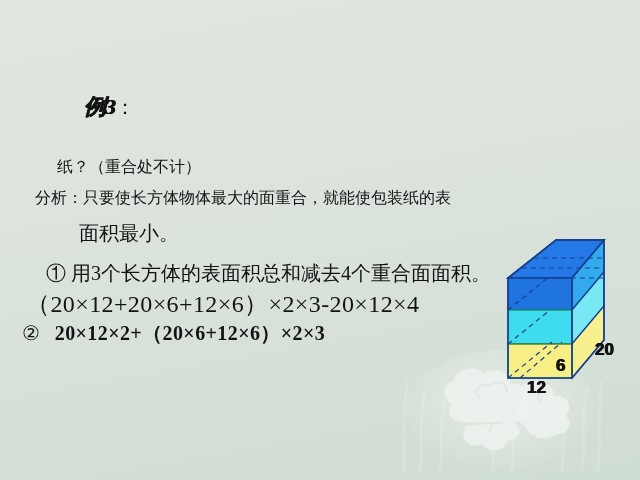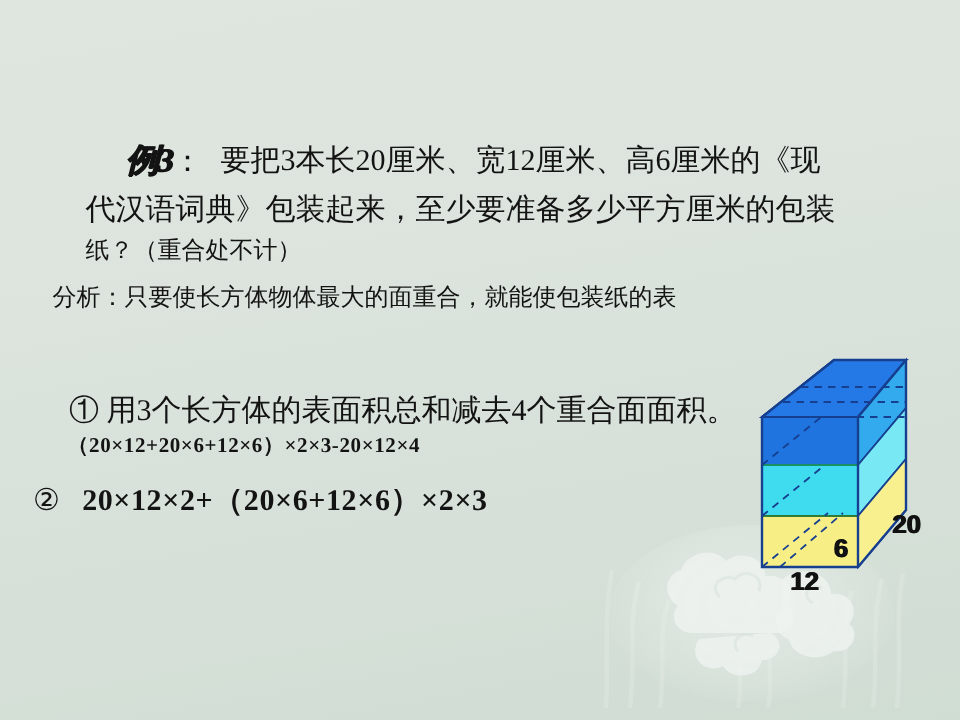--- a/index.html
+++ b/index.html
@@ -90,21 +90,21 @@
   }
 
   .l-q1 { left: 147px; top: 79px; font-size: 20px; }
   .l-q2 { left: 57px;  top: 112px; font-size: 20px; }
   .l-q3 { left: 57px;  top: 143px; font-size: 16px; }
 
   .l-an1 { left: 24px; top: 174px; font-size: 16px; margin-left: 11px; }
   .l-an2 { left: 79px; top: 206px; font-size: 20px; }
 
   .l-s1a { left: 22px; top: 246px; font-size: 20px; margin-left: 24px; }
-  .l-s1b { left: 26px; top: 274px; font-size: 14px; font-weight: bold; letter-spacing: 0.4px; margin-left: 19px; }
+  .l-s1b { left: 26px; top: 274px; font-size: 24px; font-weight: normal; letter-spacing: 0.4px; }
   .l-s2  { left: 22px; top: 306px; font-size: 20px; font-weight: bold; letter-spacing: 0.4px; }
 
   .l-s1a .circnum, .l-s2 .circnum { font-weight: normal; }
 
   
   .figure {
     position: absolute;
     left: 490px;
     top: 228px;
     width: 150px;
@@ -158,25 +158,24 @@
       </g>
     </svg>
   </div>
 
   <div class="textblock">
 
     <div class="line l-title">
       <span class="ex">例3</span><span class="rest">：</span>
     </div>
 
-    <div class="line l-q1">要把3本长20厘米、宽12厘米、高6厘米的《现</div>
-    <div class="line l-q2">代汉语词典》包装起来，至少要准备多少平方厘米的包装</div>
     <div class="line l-q3">纸？（重合处不计）</div>
 
     <div class="line l-an1">分析：只要使长方体物体最大的面重合，就能使包装纸的表</div>
+    <div class="line l-an2">面积最小。</div>
 
     <div class="line l-s1a">
       <span class="circnum">①</span>
       <span>用3个长方体的表面积总和减去4个重合面面积。</span>
     </div>
     <div class="line l-s1b">（20×12+20×6+12×6）×2×3-20×12×4</div>
 
     <div class="line l-s2">
       <span class="circnum">②</span>
       <span style="display:inline-block;width:9px;"></span><span>20×12×2+（20×6+12×6）×2×3</span>

